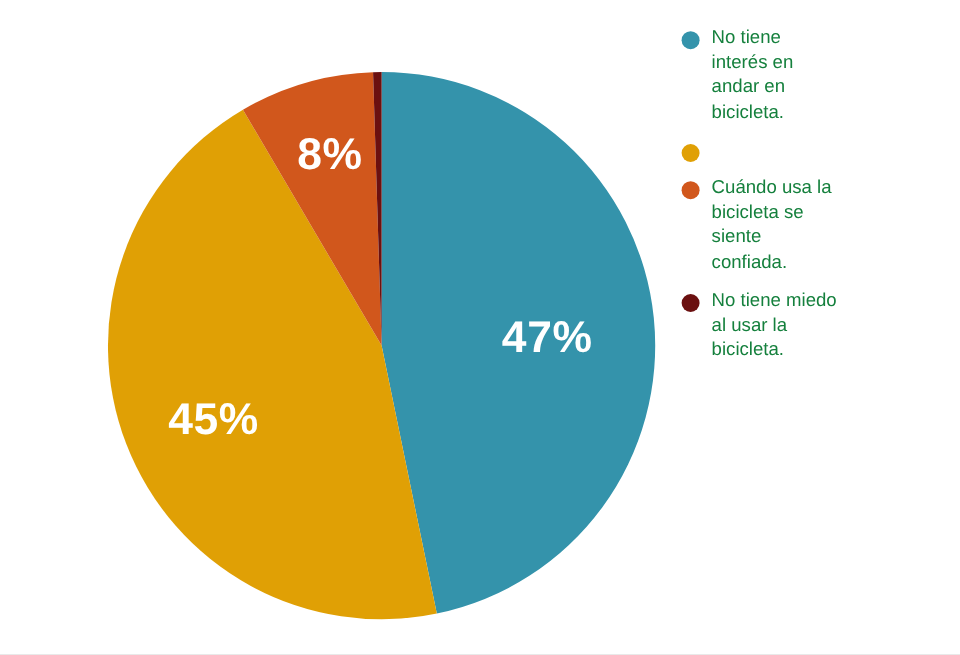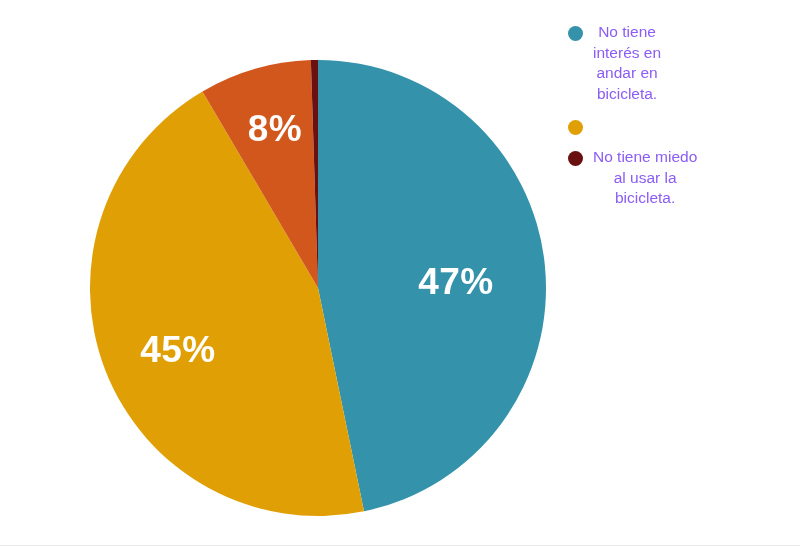--- a/index.html
+++ b/index.html
@@ -78,24 +78,23 @@
     height: 15px;
     border-radius: 50%;
     margin-top: 4px;
     margin-right: 10px;
   }
 
   .legend-label {
     font-family: "Liberation Sans", sans-serif;
     font-size: 15.5px;
     line-height: 20.5px;
-    color: #8b5cf6;
+    color: #15803d;
     white-space: pre-line;
     max-width: 130px;
-    text-align: center;
   }
 </style>
 </head>
 <body>
 
 <div id="chart-root">
 
   <div id="pie-area">
     <svg id="pie-svg" width="560" height="546" viewBox="0 0 560 546">
       <g id="pie-slices">
@@ -119,20 +118,27 @@
       <span class="legend-label">No tiene
 interés en
 andar en
 bicicleta.</span>
     </div>
 
     <div class="legend-item">
       <span class="legend-swatch" style="background: rgb(224, 160, 5);"></span>
     </div>
 
+    <div class="legend-item">
+      <span class="legend-swatch" style="background: rgb(209, 87, 28);"></span>
+      <span class="legend-label">Cuándo usa la
+bicicleta se
+siente
+confiada.</span>
+    </div>
 
     <div class="legend-item">
       <span class="legend-swatch" style="background: rgb(107, 16, 16);"></span>
       <span class="legend-label">No tiene miedo
 al usar la
 bicicleta.</span>
     </div>
 
   </div>
 

